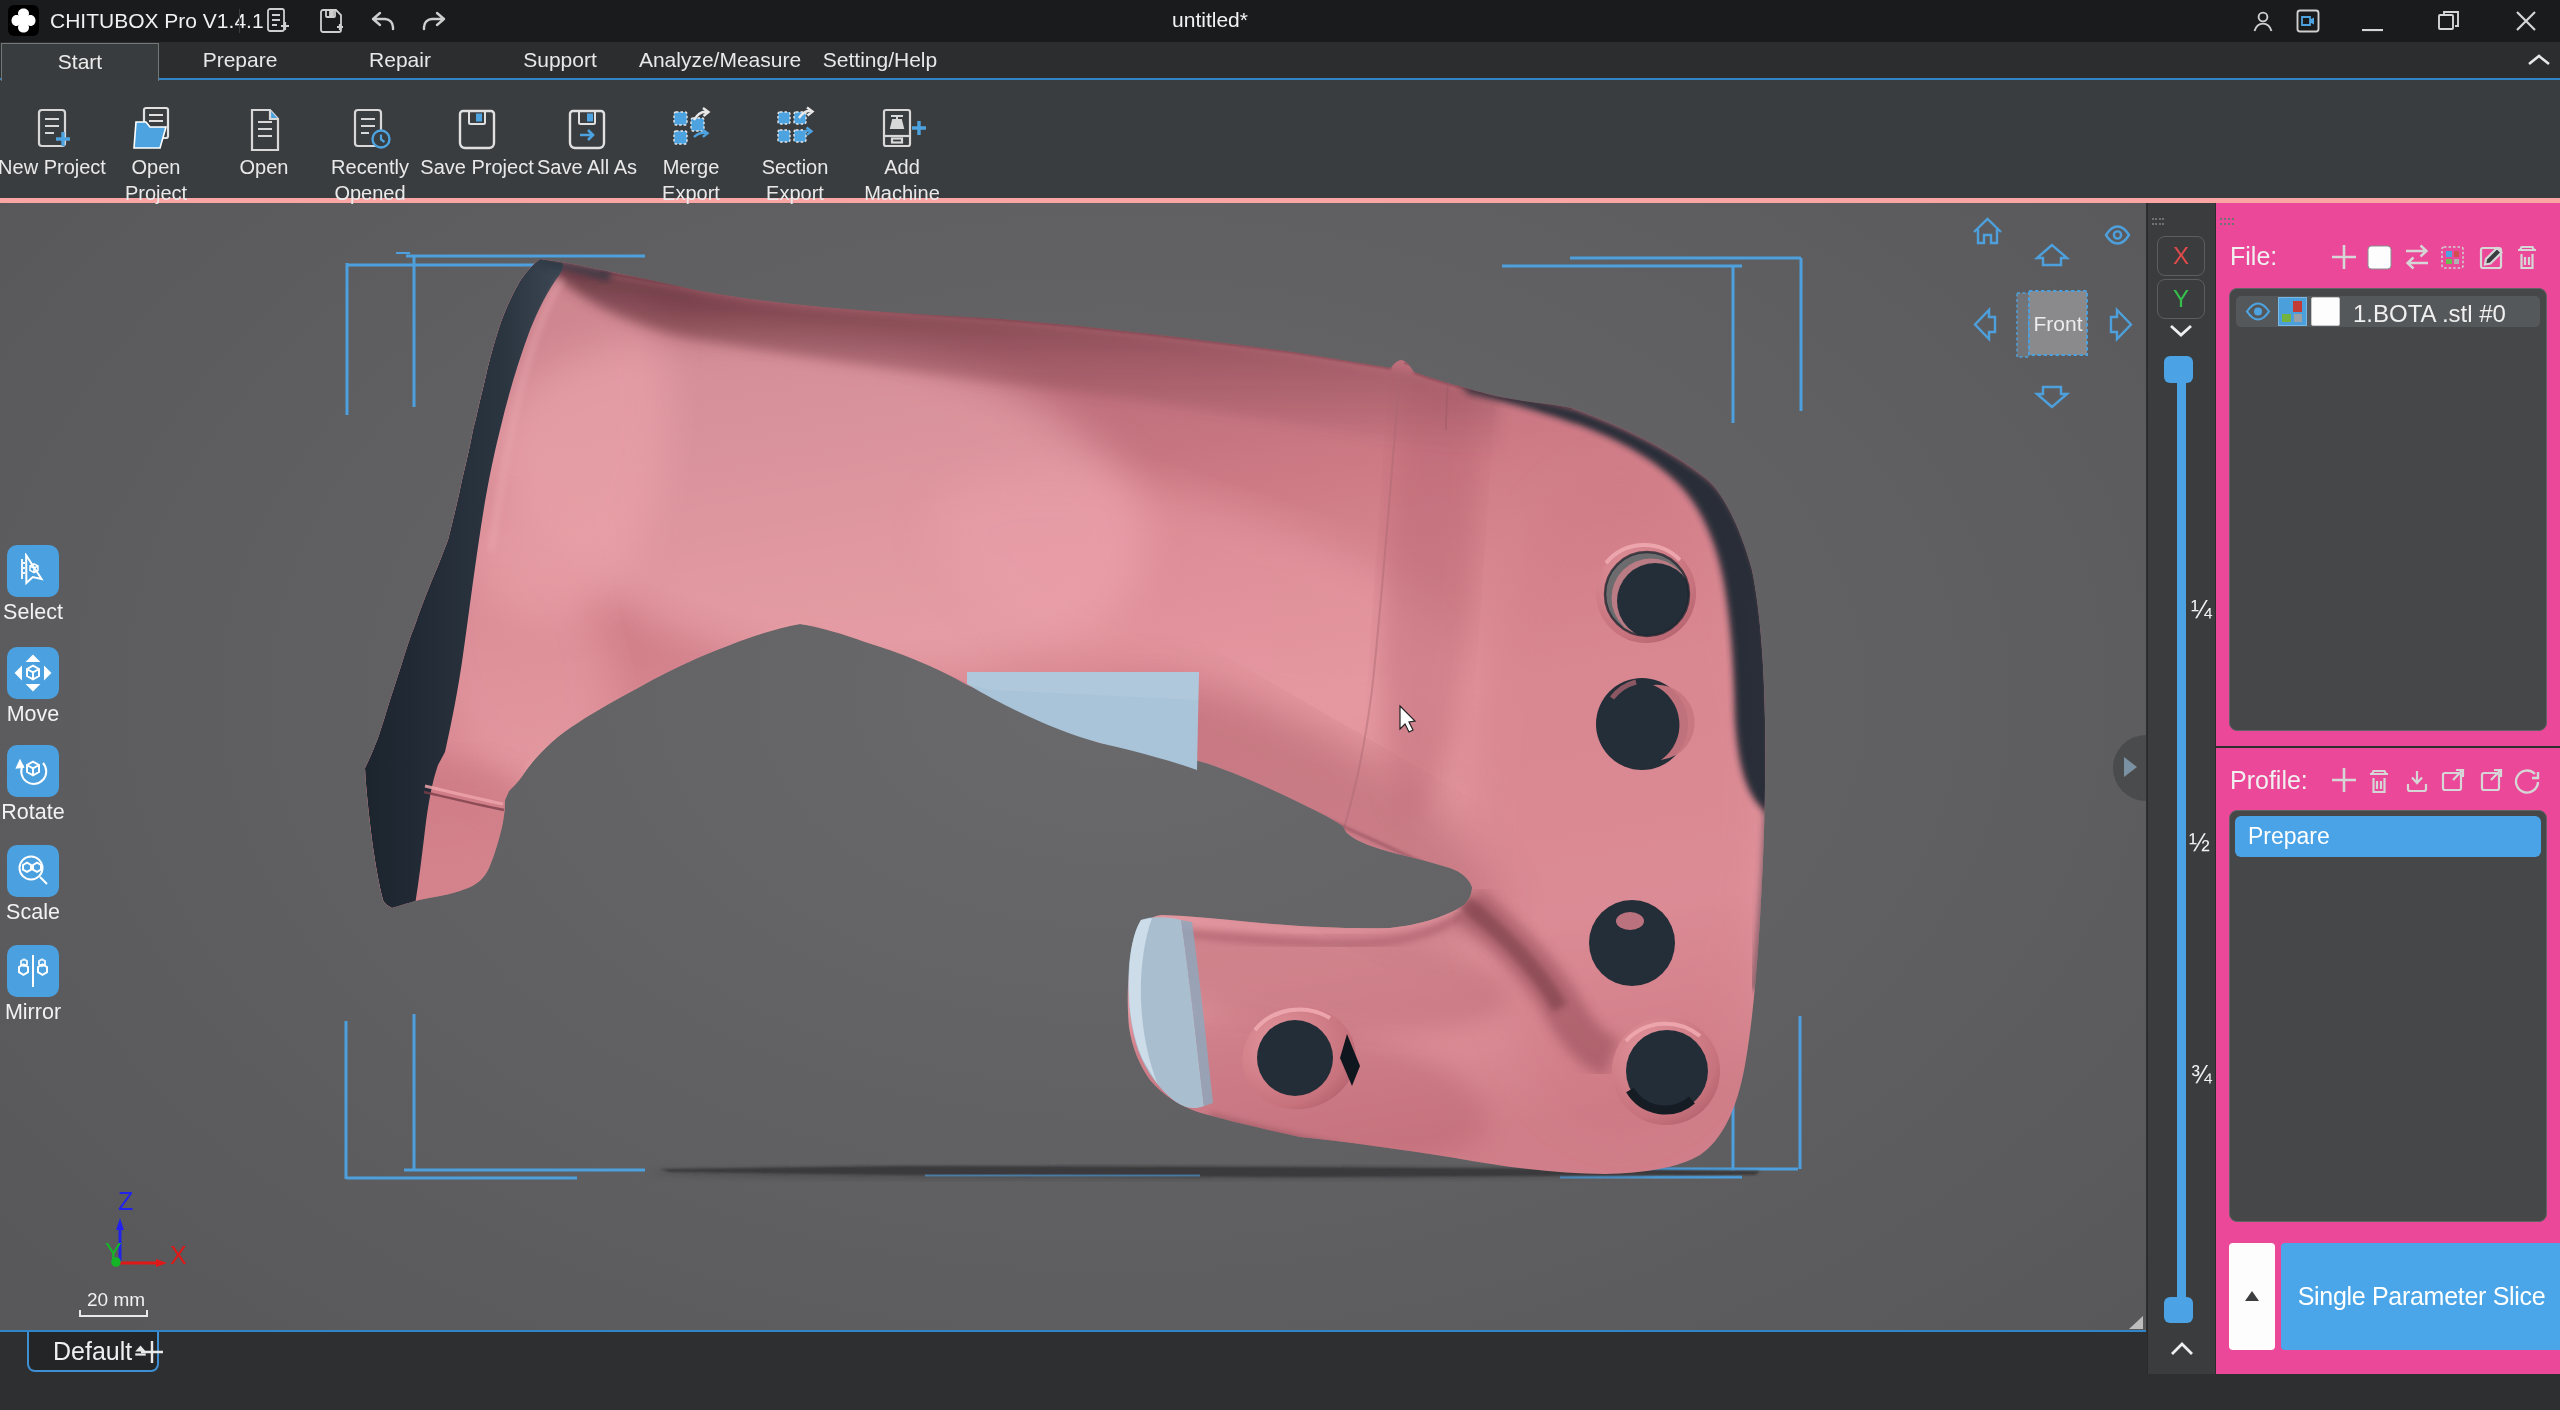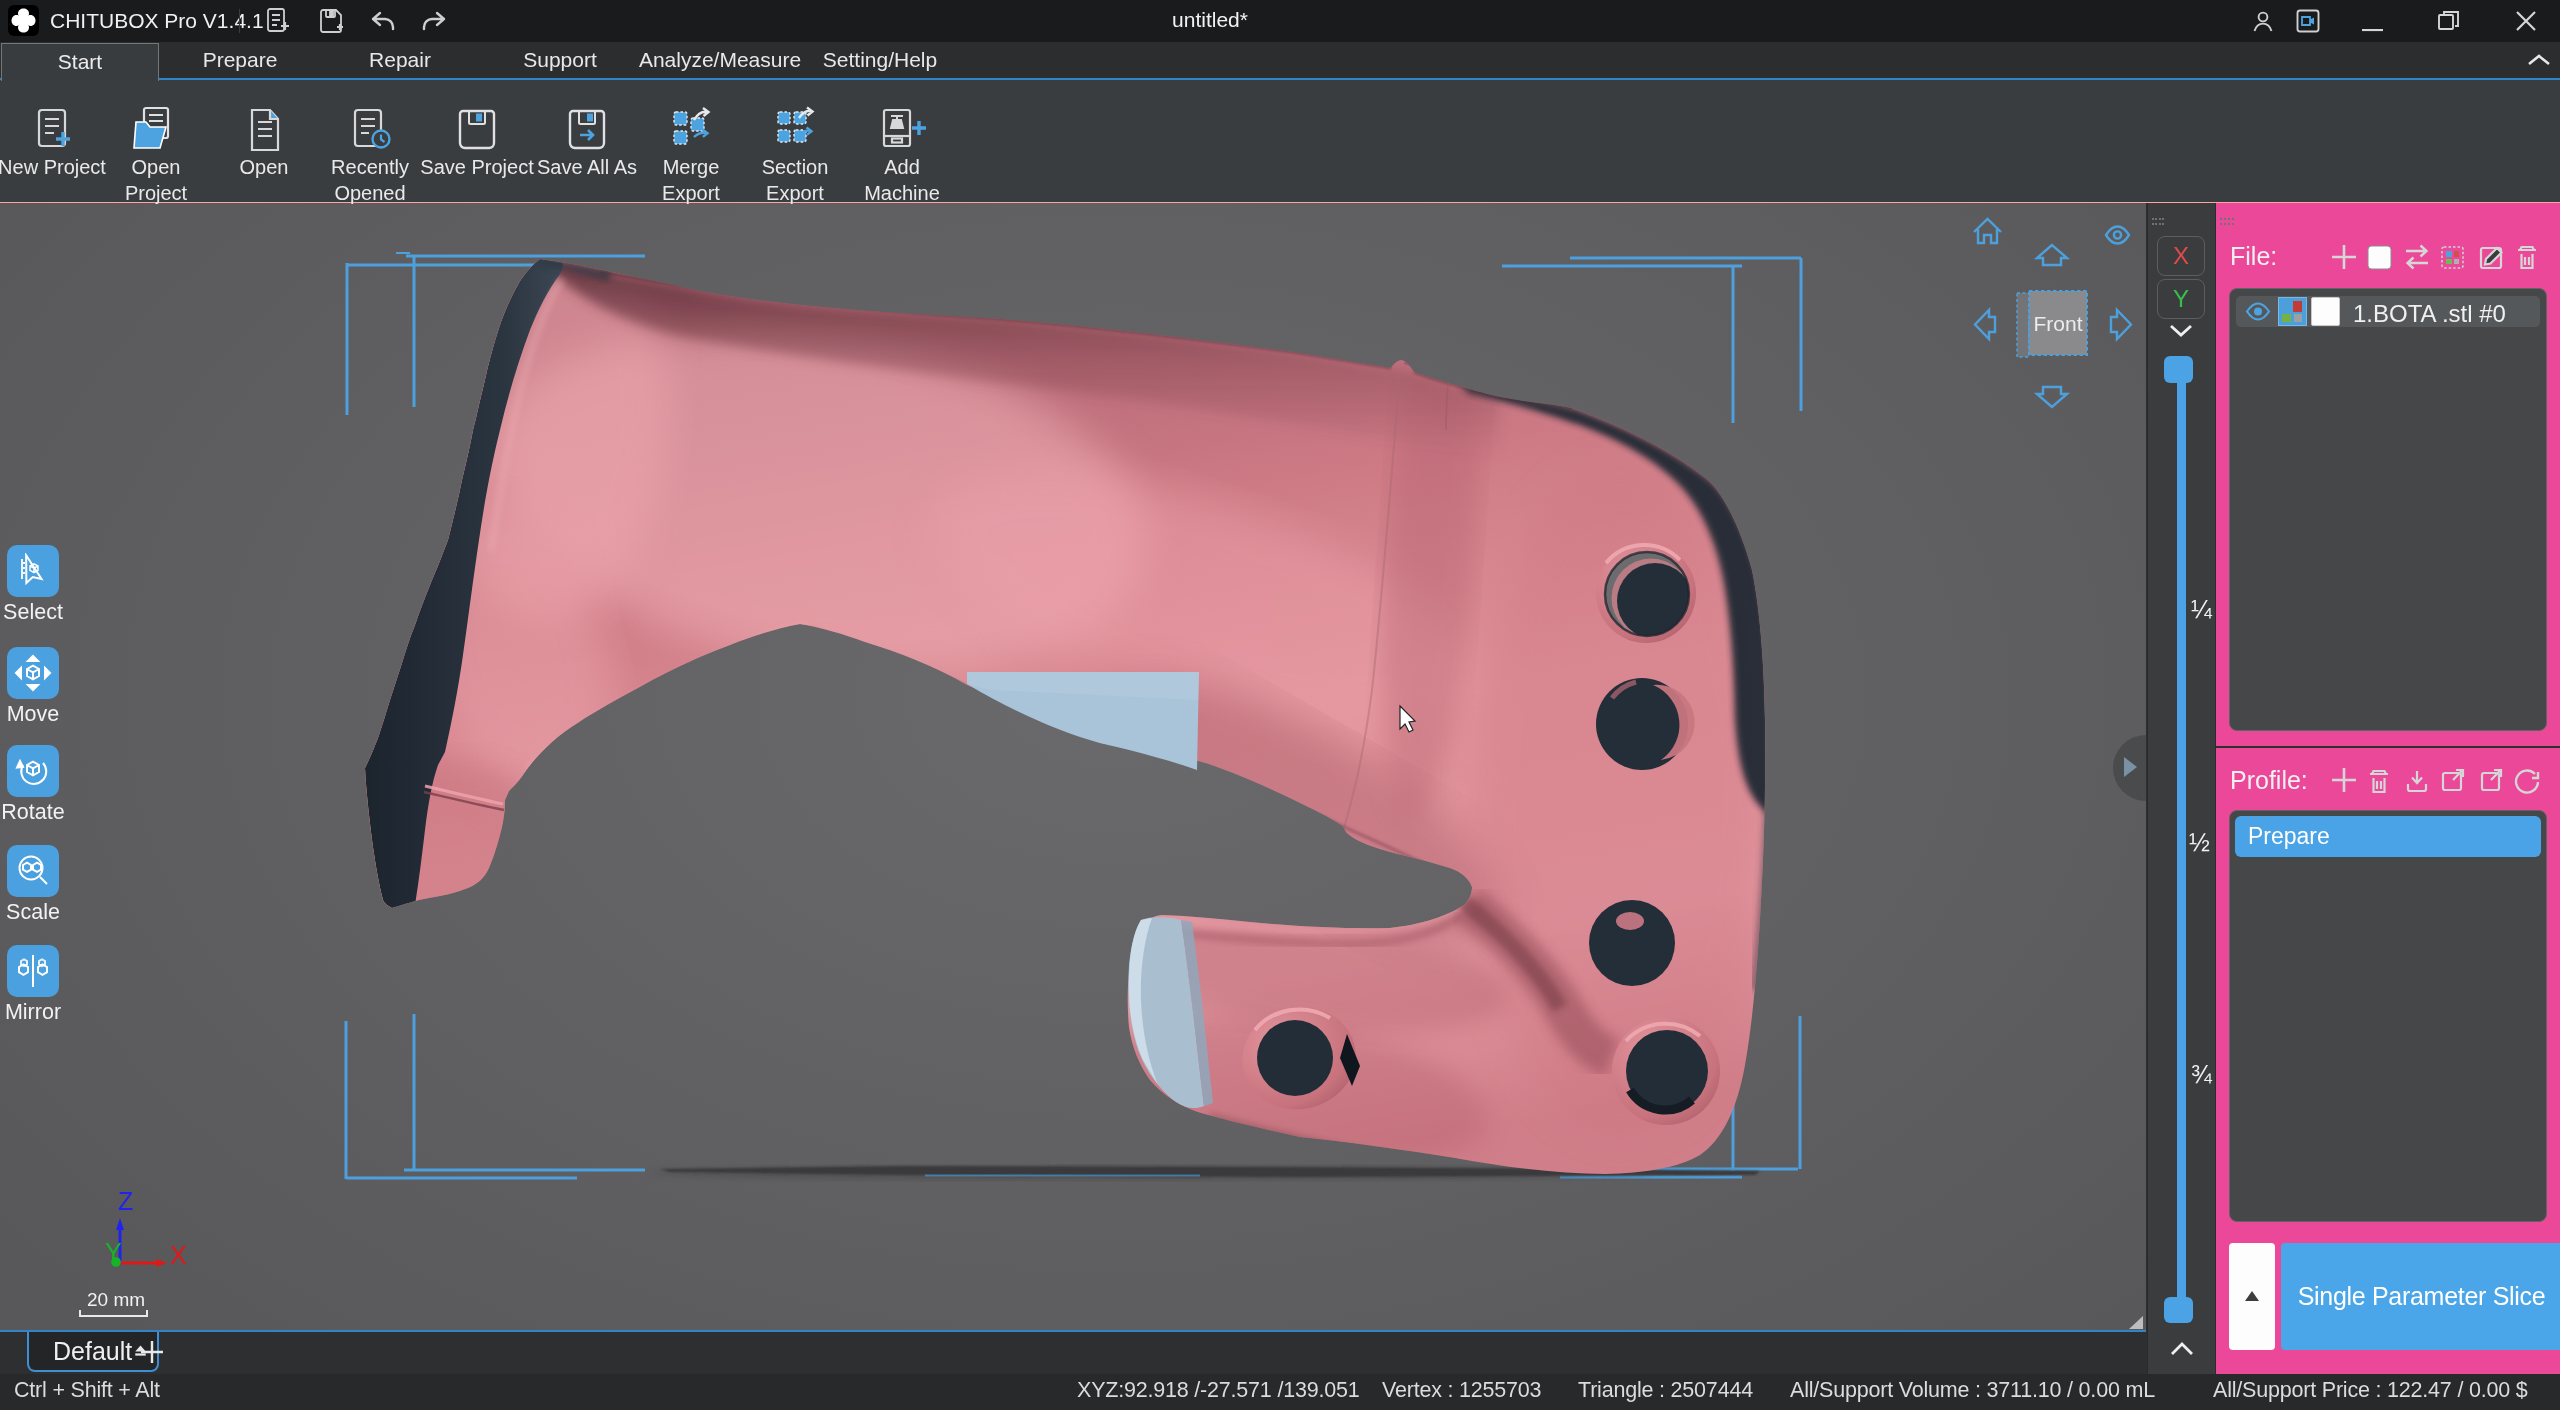--- a/index.html
+++ b/index.html
@@ -18,21 +18,21 @@
 
   
   #tabbar { position:absolute; left:0; top:42px; width:2560px; height:38px; background:#2c2d2f; }
   #tabline { position:absolute; left:0; top:78px; width:2560px; height:2px; background:#3284c8; }
   .tab { position:absolute; top:42px; height:36px; line-height:36px; color:#e8e8e8; font-size:21px; text-align:center; }
   #tab-start { position:absolute; left:1px; top:43px; width:158px; height:38px; line-height:36px; text-align:center; font-size:21px; color:#ececec; background:#393c3e;
      border:1px solid #72777a; border-bottom:none; z-index:3; }
   #tabchev { position:absolute; right:8px; top:50px; color:#e8e8e8; font-size:20px; }
 
   
-  #toolbar { position:absolute; left:0; top:80px; width:2560px; height:123px; background:#3a3d40; border-bottom:1px solid #fca5a5; z-index:2; }
+  #toolbar { position:absolute; left:0; top:80px; width:2560px; height:123px; background:#3a3d40; border-bottom:5px solid #fca5a5; z-index:2; }
   .titem { position:absolute; top:24px; text-align:center; color:#e9e9e9; font-size:20px; }
   .titem svg { display:block; margin:0 auto; }
   .titem .lbl { margin-top:0; line-height:26px; white-space:nowrap; }
 
   
   #viewport { position:absolute; left:0; top:200px; width:2146px; height:1130px;
      background:radial-gradient(ellipse 1400px 900px at 52% 44%, #6a6a6c 0%, #626264 45%, #58585a 100%); }
 
   
   .tool { position:absolute; left:7px; width:52px; text-align:center; }
@@ -640,22 +640,14 @@
       <svg style="position:absolute;right:9px;top:12px" width="15" height="15" viewBox="0 0 20 20">
           <path d="M3 10 L10 2 L17 10 Z" fill="#e8e8e8"></path>
           <path d="M3 14 h14" stroke="#e8e8e8" stroke-width="3"></path>
         </svg>
     </div>
     <svg style="position:absolute;left:139px;top:9px" width="26" height="26" viewBox="0 0 26 26">
         <path d="M13 2 V24 M2 13 H24" stroke="#e8e8e8" stroke-width="2.4"></path>
       </svg>
   </div>
 
-  <div id="statusbar">
-    <div style="left:14px">Ctrl + Shift + Alt</div>
-    <div style="left:1077px">XYZ:92.918 /-27.571 /139.051</div>
-    <div style="left:1382px">Vertex : 1255703</div>
-    <div style="left:1578px">Triangle : 2507444</div>
-    <div style="left:1790px">All/Support Volume : 3711.10 / 0.00 mL</div>
-    <div style="left:2213px">All/Support Price : 122.47 / 0.00 $</div>
-  </div>
 
 </div>
 
 </body></html>

